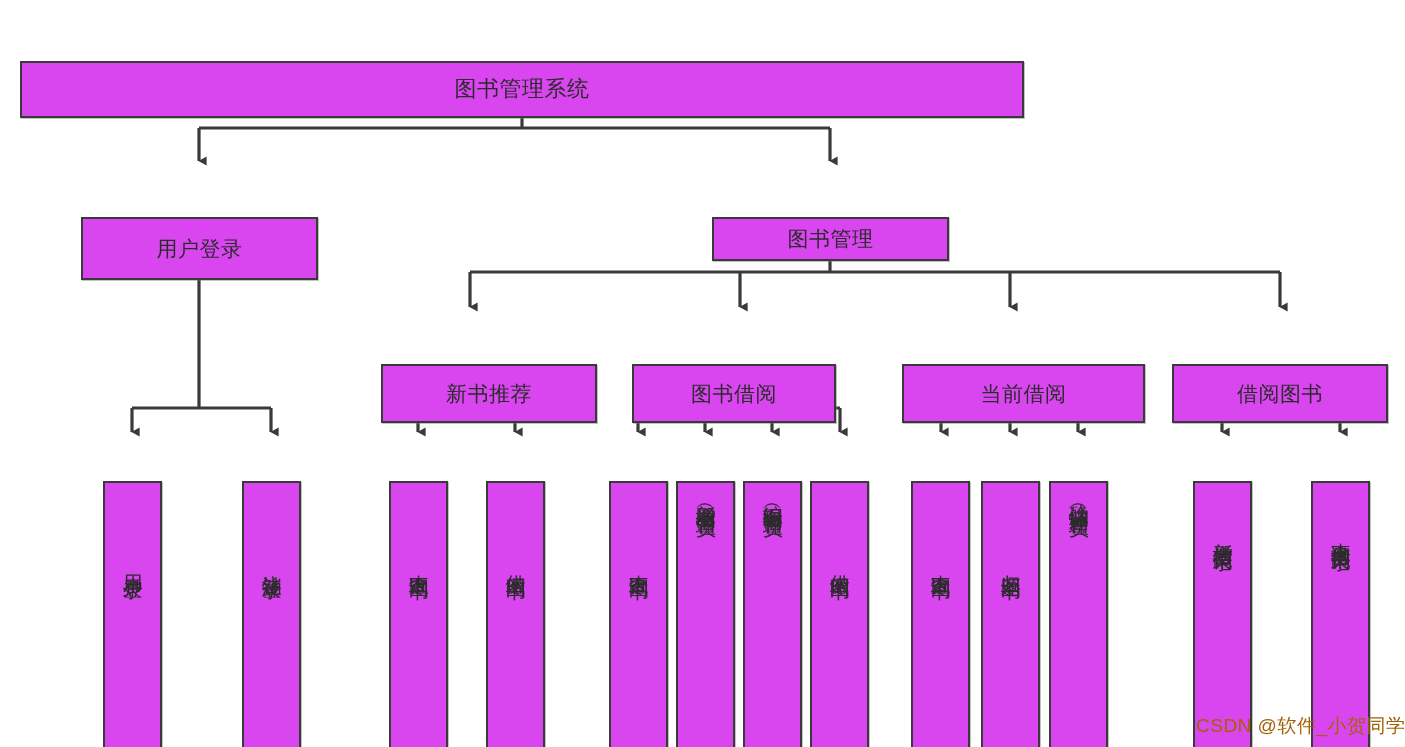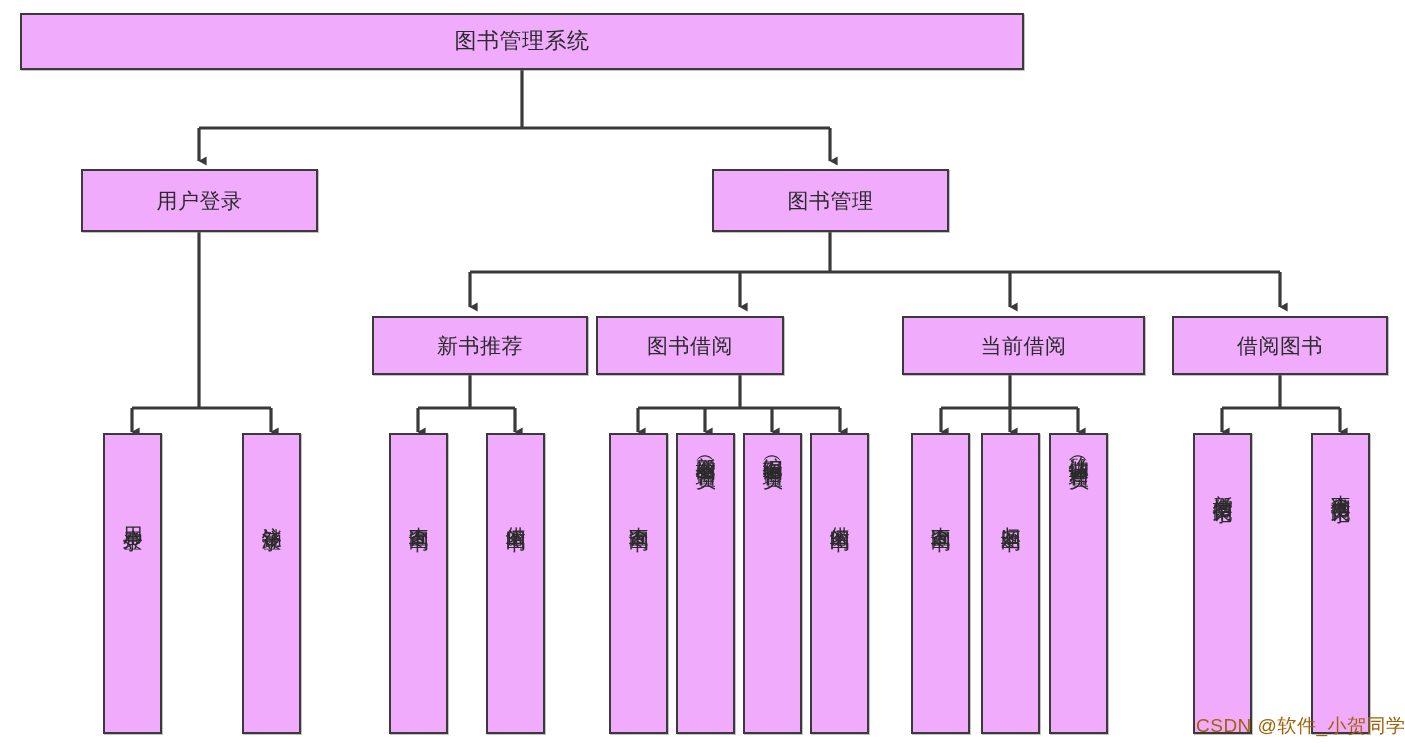--- a/index.html
+++ b/index.html
@@ -21,27 +21,28 @@
     position: absolute;
     left: 0;
     top: 0;
     width: 1405px;
     height: 747px;
     pointer-events: none;
   }
   .node {
     position: absolute;
     box-sizing: border-box;
-    background: #f0abfc;
+    background: #d946ef;
     border: 2.5px solid #3a3a3a;
     display: flex;
     align-items: center;
     justify-content: center;
     color: #2b2b2b;
     box-shadow: 1px 1px 0 rgba(120,120,120,0.45);
+    margin-top: 48px;
   }
   .node .lbl {
     display: block;
     text-align: center;
     letter-spacing: 0.5px;
   }
   
   .node.h .lbl {
     font-size: 21px;
     line-height: 1.2;
@@ -129,28 +130,28 @@
     </g>
   </svg>
 
   <div class="node h root" style="left:20px; top:13px; width:1004px; height:57px;">
     <span class="lbl">图书管理系统</span>
   </div>
 
   <div class="node h" style="left:81px; top:169px; width:237px; height:63px;">
     <span class="lbl">用户登录</span>
   </div>
-  <div class="node h" style="left:712px; top:169px; width:237px; height:63px;">
+  <div class="node h" style="left:712px; top:169px; width:237px; height:44px;">
     <span class="lbl">图书管理</span>
   </div>
 
-  <div class="node h" style="left:372px; top:316px; width:216px; height:59px;">
+  <div class="node h" style="left:381px; top:316px; width:216px; height:59px;">
     <span class="lbl">新书推荐</span>
   </div>
-  <div class="node h" style="left:596px; top:316px; width:188px; height:59px;">
+  <div class="node h" style="left:632px; top:316px; width:204px; height:59px;">
     <span class="lbl">图书借阅</span>
   </div>
   <div class="node h" style="left:902px; top:316px; width:243px; height:59px;">
     <span class="lbl">当前借阅</span>
   </div>
   <div class="node h" style="left:1172px; top:316px; width:216px; height:59px;">
     <span class="lbl">借阅图书</span>
   </div>
 
   <div class="node v" style="left:103px; top:433px; width:59px; height:301px; padding-top:76px;">

